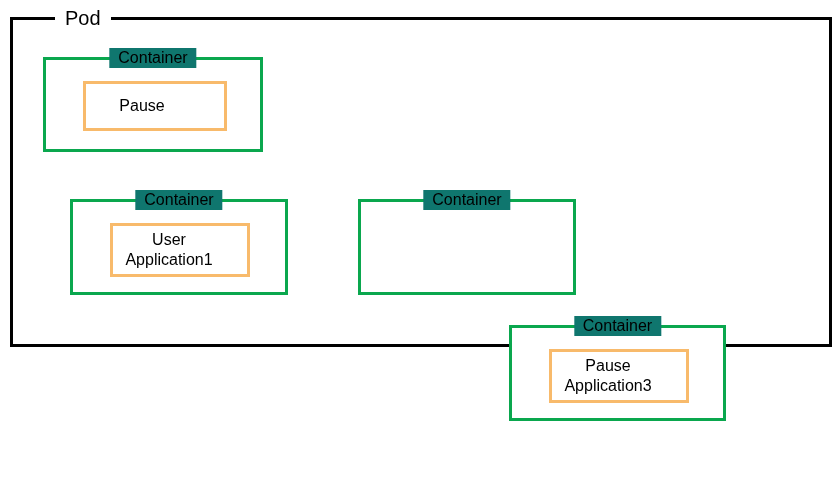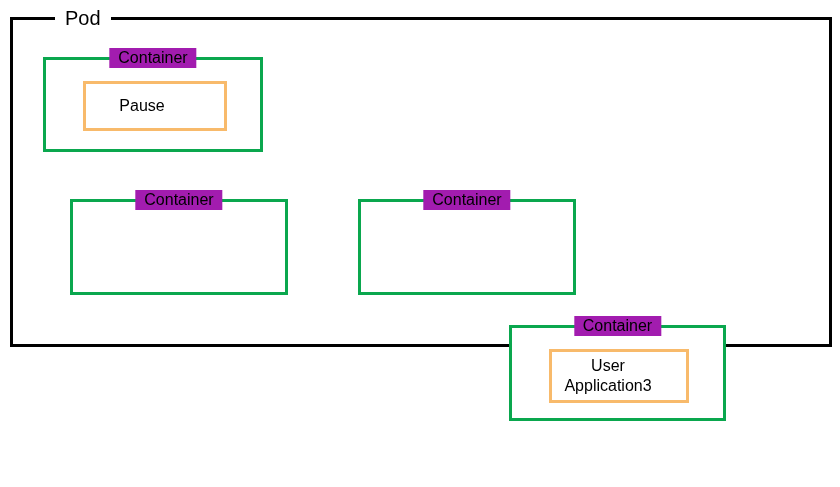--- a/index.html
+++ b/index.html
@@ -30,21 +30,21 @@
   }
   .container-box {
     position: absolute;
     border: 3px solid #0aa74e;
     background: #ffffff;
   }
   .container-label {
     position: absolute;
     left: 50%; top: -2px;
     transform: translate(-50%, -50%);
-    background: #a21caf;
+    background: #0f766e;
     padding: 0 9px;
     font-size: 16px;
     line-height: 20px;
     white-space: nowrap;
   }
   .app-box {
     position: absolute;
     border: 3px solid #f8ba6b;
     background: #ffffff;
     display: flex;
@@ -76,25 +76,28 @@
 
   <div class="container-box c1">
     <span class="container-label">Container</span>
     <div class="app-box">
       <span class="app-label">Pause</span>
     </div>
   </div>
 
   <div class="container-box c2">
     <span class="container-label">Container</span>
+    <div class="app-box">
+      <span class="app-label">User Application1</span>
+    </div>
   </div>
 
   <div class="container-box c3">
     <span class="container-label">Container</span>
   </div>
 
   <div class="container-box c4">
     <span class="container-label">Container</span>
     <div class="app-box">
-      <span class="app-label">User Application3</span>
+      <span class="app-label">Pause Application3</span>
     </div>
   </div>
 </div>
 
 </body></html>

